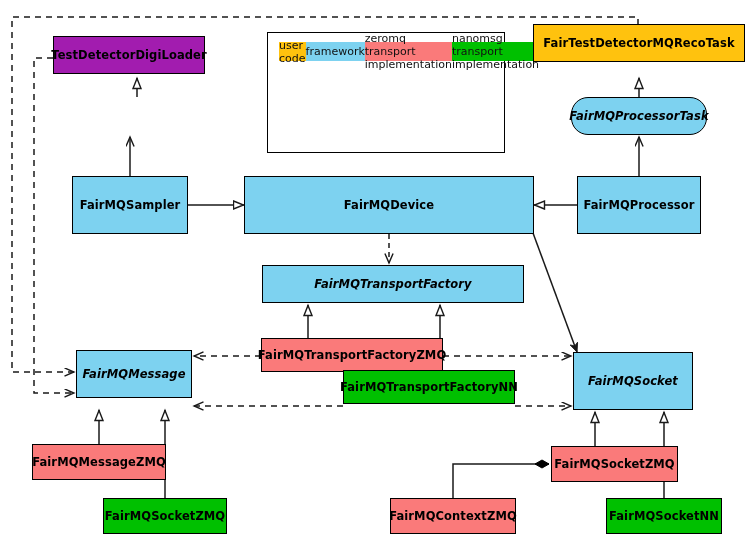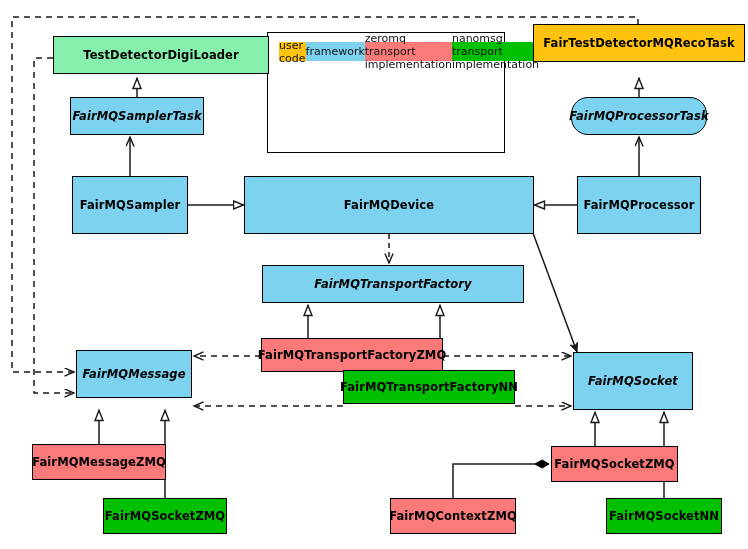--- a/index.html
+++ b/index.html
@@ -115,23 +115,22 @@
       <span>framework</span>
     </div>
     <div class="legend-row" style="background:#FA7A7A;">
       <span>zeromq transport implementation</span>
     </div>
     <div class="legend-row" style="background:#00C000;">
       <span>nanomsg transport implementation</span>
     </div>
   </div>
 
-  <div class="node" style="left:53px;top:36px;width:216px;height:38px;background:#86efac;text-align:center;">TestDetectorDigiLoader</div>
+  <div class="node" style="left:53px;top:36px;width:152px;height:38px;background:#a21caf;text-align:center;">TestDetectorDigiLoader</div>
 
-  <div class="node abstract" style="left:70px;top:97px;width:134px;height:38px;background:#7DD2F0;">FairMQSamplerTask</div>
 
   <div class="node" style="left:72px;top:176px;width:116px;height:58px;background:#7DD2F0;">FairMQSampler</div>
 
   <div class="node" style="left:244px;top:176px;width:290px;height:58px;background:#7DD2F0;">FairMQDevice</div>
 
   <div class="node" style="left:577px;top:176px;width:124px;height:58px;background:#7DD2F0;">FairMQProcessor</div>
 
   <div class="node abstract" style="left:571px;top:97px;width:136px;height:38px;background:#7DD2F0;border-radius:17px;">FairMQProcessorTask</div>
 
   <div class="node" style="left:533px;top:24px;width:212px;height:38px;background:#FFC20E;">FairTestDetectorMQRecoTask</div>

